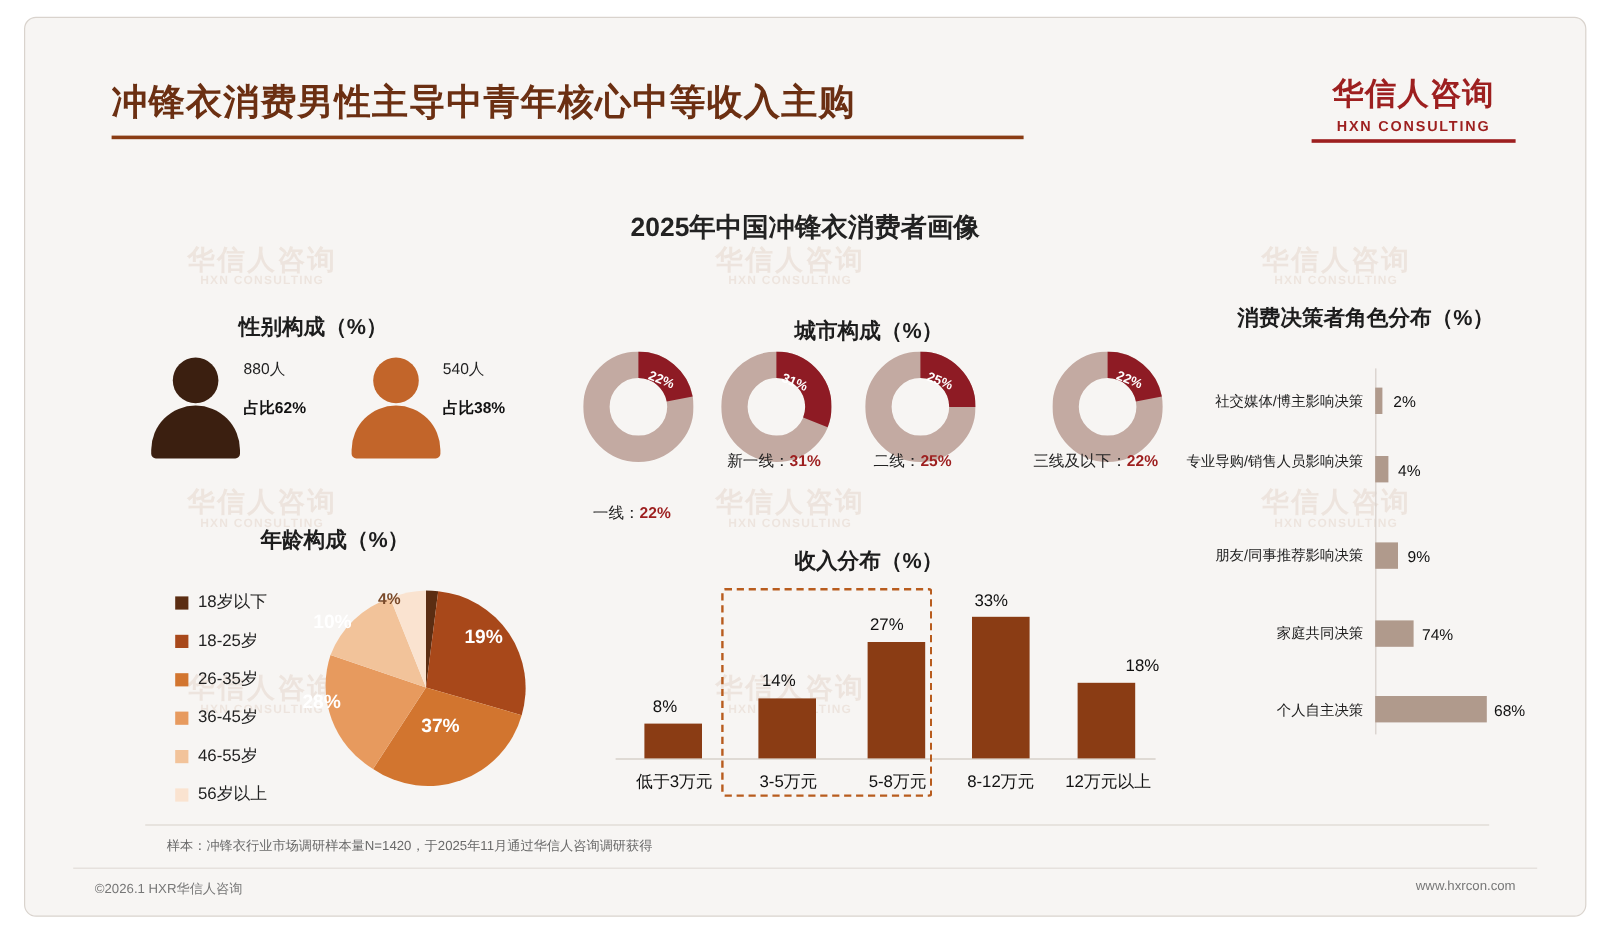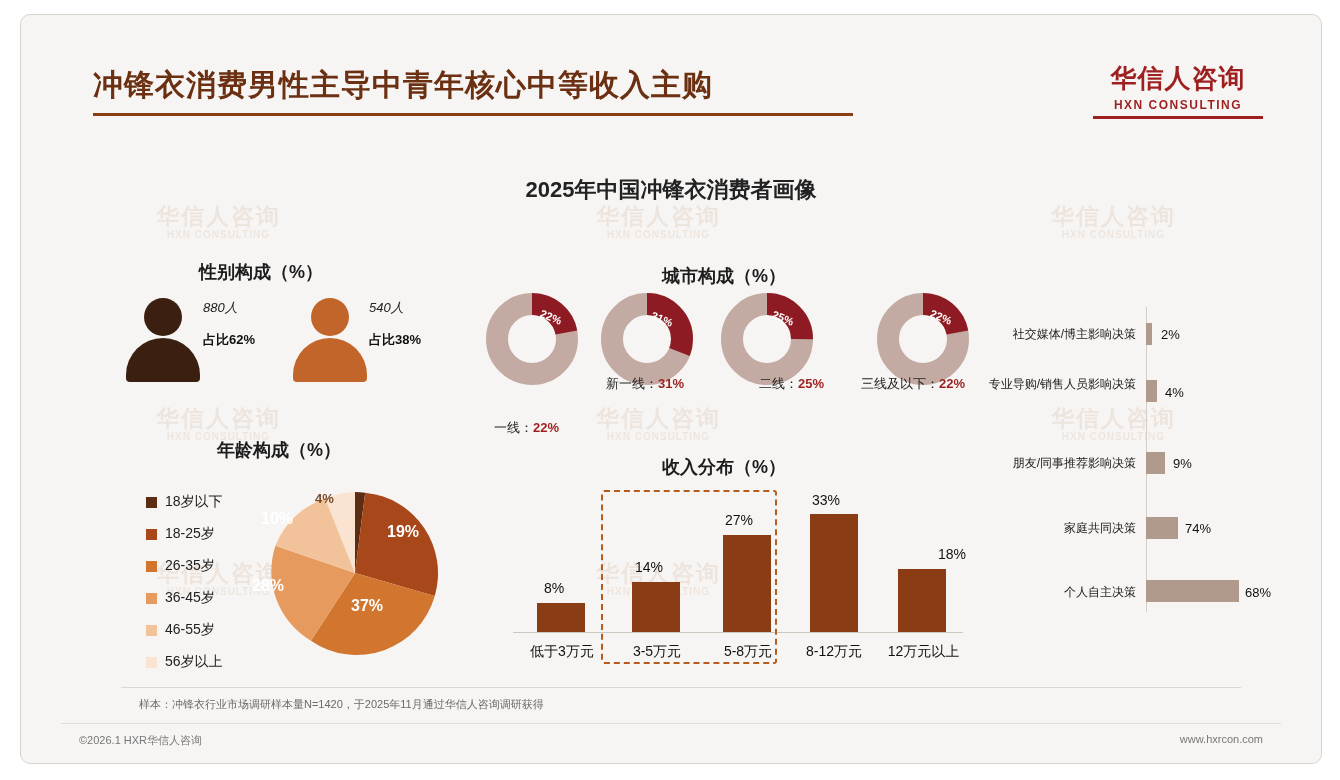--- a/index.html
+++ b/index.html
@@ -22,21 +22,21 @@
   .logo .cn{font-size:26px;font-weight:bold;color:#9d1f1f;letter-spacing:1px;}
   .logo .en{font-size:12px;font-weight:bold;color:#9d1f1f;letter-spacing:1.5px;margin-top:2px;}
   .logo .bar{height:3px;background:#9d1f1f;margin-top:4px;}
   .subtitle{position:absolute;left:0;right:0;top:160px;text-align:center;font-size:22px;font-weight:bold;color:#222;}
   
   .sec-h{position:absolute;font-size:18px;font-weight:bold;color:#1d1d1d;}
   
   .person{position:absolute;}
   .p-head{width:38px;height:38px;border-radius:50%;margin:0 auto;}
   .p-body{width:74px;height:44px;border-radius:38px 38px 4px 4px;margin-top:2px;}
-  .gender-lbl{position:absolute;font-size:13px;color:#222;font-style:italic;}
+  .gender-lbl{position:absolute;font-size:13px;color:#222;}
   .gender-pct{position:absolute;font-size:13px;font-weight:bold;color:#111;}
   
   .legend{position:absolute;}
   .legend div{display:flex;align-items:center;margin-bottom:14px;font-size:14px;color:#222;}
   .legend span.sw{width:11px;height:11px;display:inline-block;margin-right:8px;}
   .pie-lbl{position:absolute;font-size:16px;font-weight:bold;color:#fff;}
   
   .donut-wrap{position:absolute;width:92px;height:92px;}
   .donut-pct{position:absolute;font-size:11px;font-weight:bold;color:#fff;transform:rotate(22deg);}
   .donut-cap{position:absolute;font-size:13px;color:#222;white-space:nowrap;}
@@ -190,21 +190,21 @@
     <span>新一线：</span><b>31%</b>
   </div>
 
   <div class="donut-wrap" style="left:700px;top:278px;">
     <svg width="92" height="92" viewBox="0 0 92 92">
       <circle cx="46" cy="46" r="35" fill="none" stroke="#c3aaa2" stroke-width="22"></circle>
       <circle cx="46" cy="46" r="35" fill="none" stroke="#8e1b24" stroke-width="22" stroke-dasharray="55.0 164.9" transform="rotate(-90 46 46)"></circle>
     </svg>
   </div>
   <div class="donut-pct" style="left:751px;top:297px;">25%</div>
-  <div class="donut-cap" style="left:707px;top:360px;margin-left:31px;">
+  <div class="donut-cap" style="left:707px;top:360px;">
     <span>二线：</span><b>25%</b>
   </div>
 
   <div class="donut-wrap" style="left:856px;top:278px;">
     <svg width="92" height="92" viewBox="0 0 92 92">
       <circle cx="46" cy="46" r="35" fill="none" stroke="#c3aaa2" stroke-width="22"></circle>
       <circle cx="46" cy="46" r="35" fill="none" stroke="#8e1b24" stroke-width="22" stroke-dasharray="48.4 171.5" transform="rotate(-90 46 46)"></circle>
     </svg>
   </div>
   <div class="donut-pct" style="left:909px;top:296px;">22%</div>
@@ -230,20 +230,21 @@
   <div class="ibar-cat" style="left:681px;top:628px;width:92px;">5-8万元</div>
 
   <div class="ibar" style="left:789px;top:499px;width:48px;height:118px;"></div>
   <div class="ibar-val" style="left:791px;top:477px;">33%</div>
   <div class="ibar-cat" style="left:767px;top:628px;width:92px;">8-12万元</div>
 
   <div class="ibar" style="left:877px;top:554px;width:48px;height:63px;"></div>
   <div class="ibar-val" style="left:917px;top:531px;">18%</div>
   <div class="ibar-cat" style="left:855px;top:628px;width:95px;">12万元以上</div>
 
+  <div class="sec-h" style="left:1010px;top:238px;">消费决策者角色分布（%）</div>
 
   <div class="dec-axis" style="left:1125px;top:292px;height:305px;"></div>
 
   <div class="dec-label" style="left:955px;top:312px;width:160px;">社交媒体/博主影响决策</div>
   <div class="dec-bar" style="left:1125px;top:308px;width:6px;height:22px;"></div>
   <div class="dec-val" style="left:1140px;top:312px;">2%</div>
 
   <div class="dec-label" style="left:955px;top:362px;width:160px;">专业导购/销售人员影响决策</div>
   <div class="dec-bar" style="left:1125px;top:365px;width:11px;height:22px;"></div>
   <div class="dec-val" style="left:1144px;top:370px;">4%</div>

